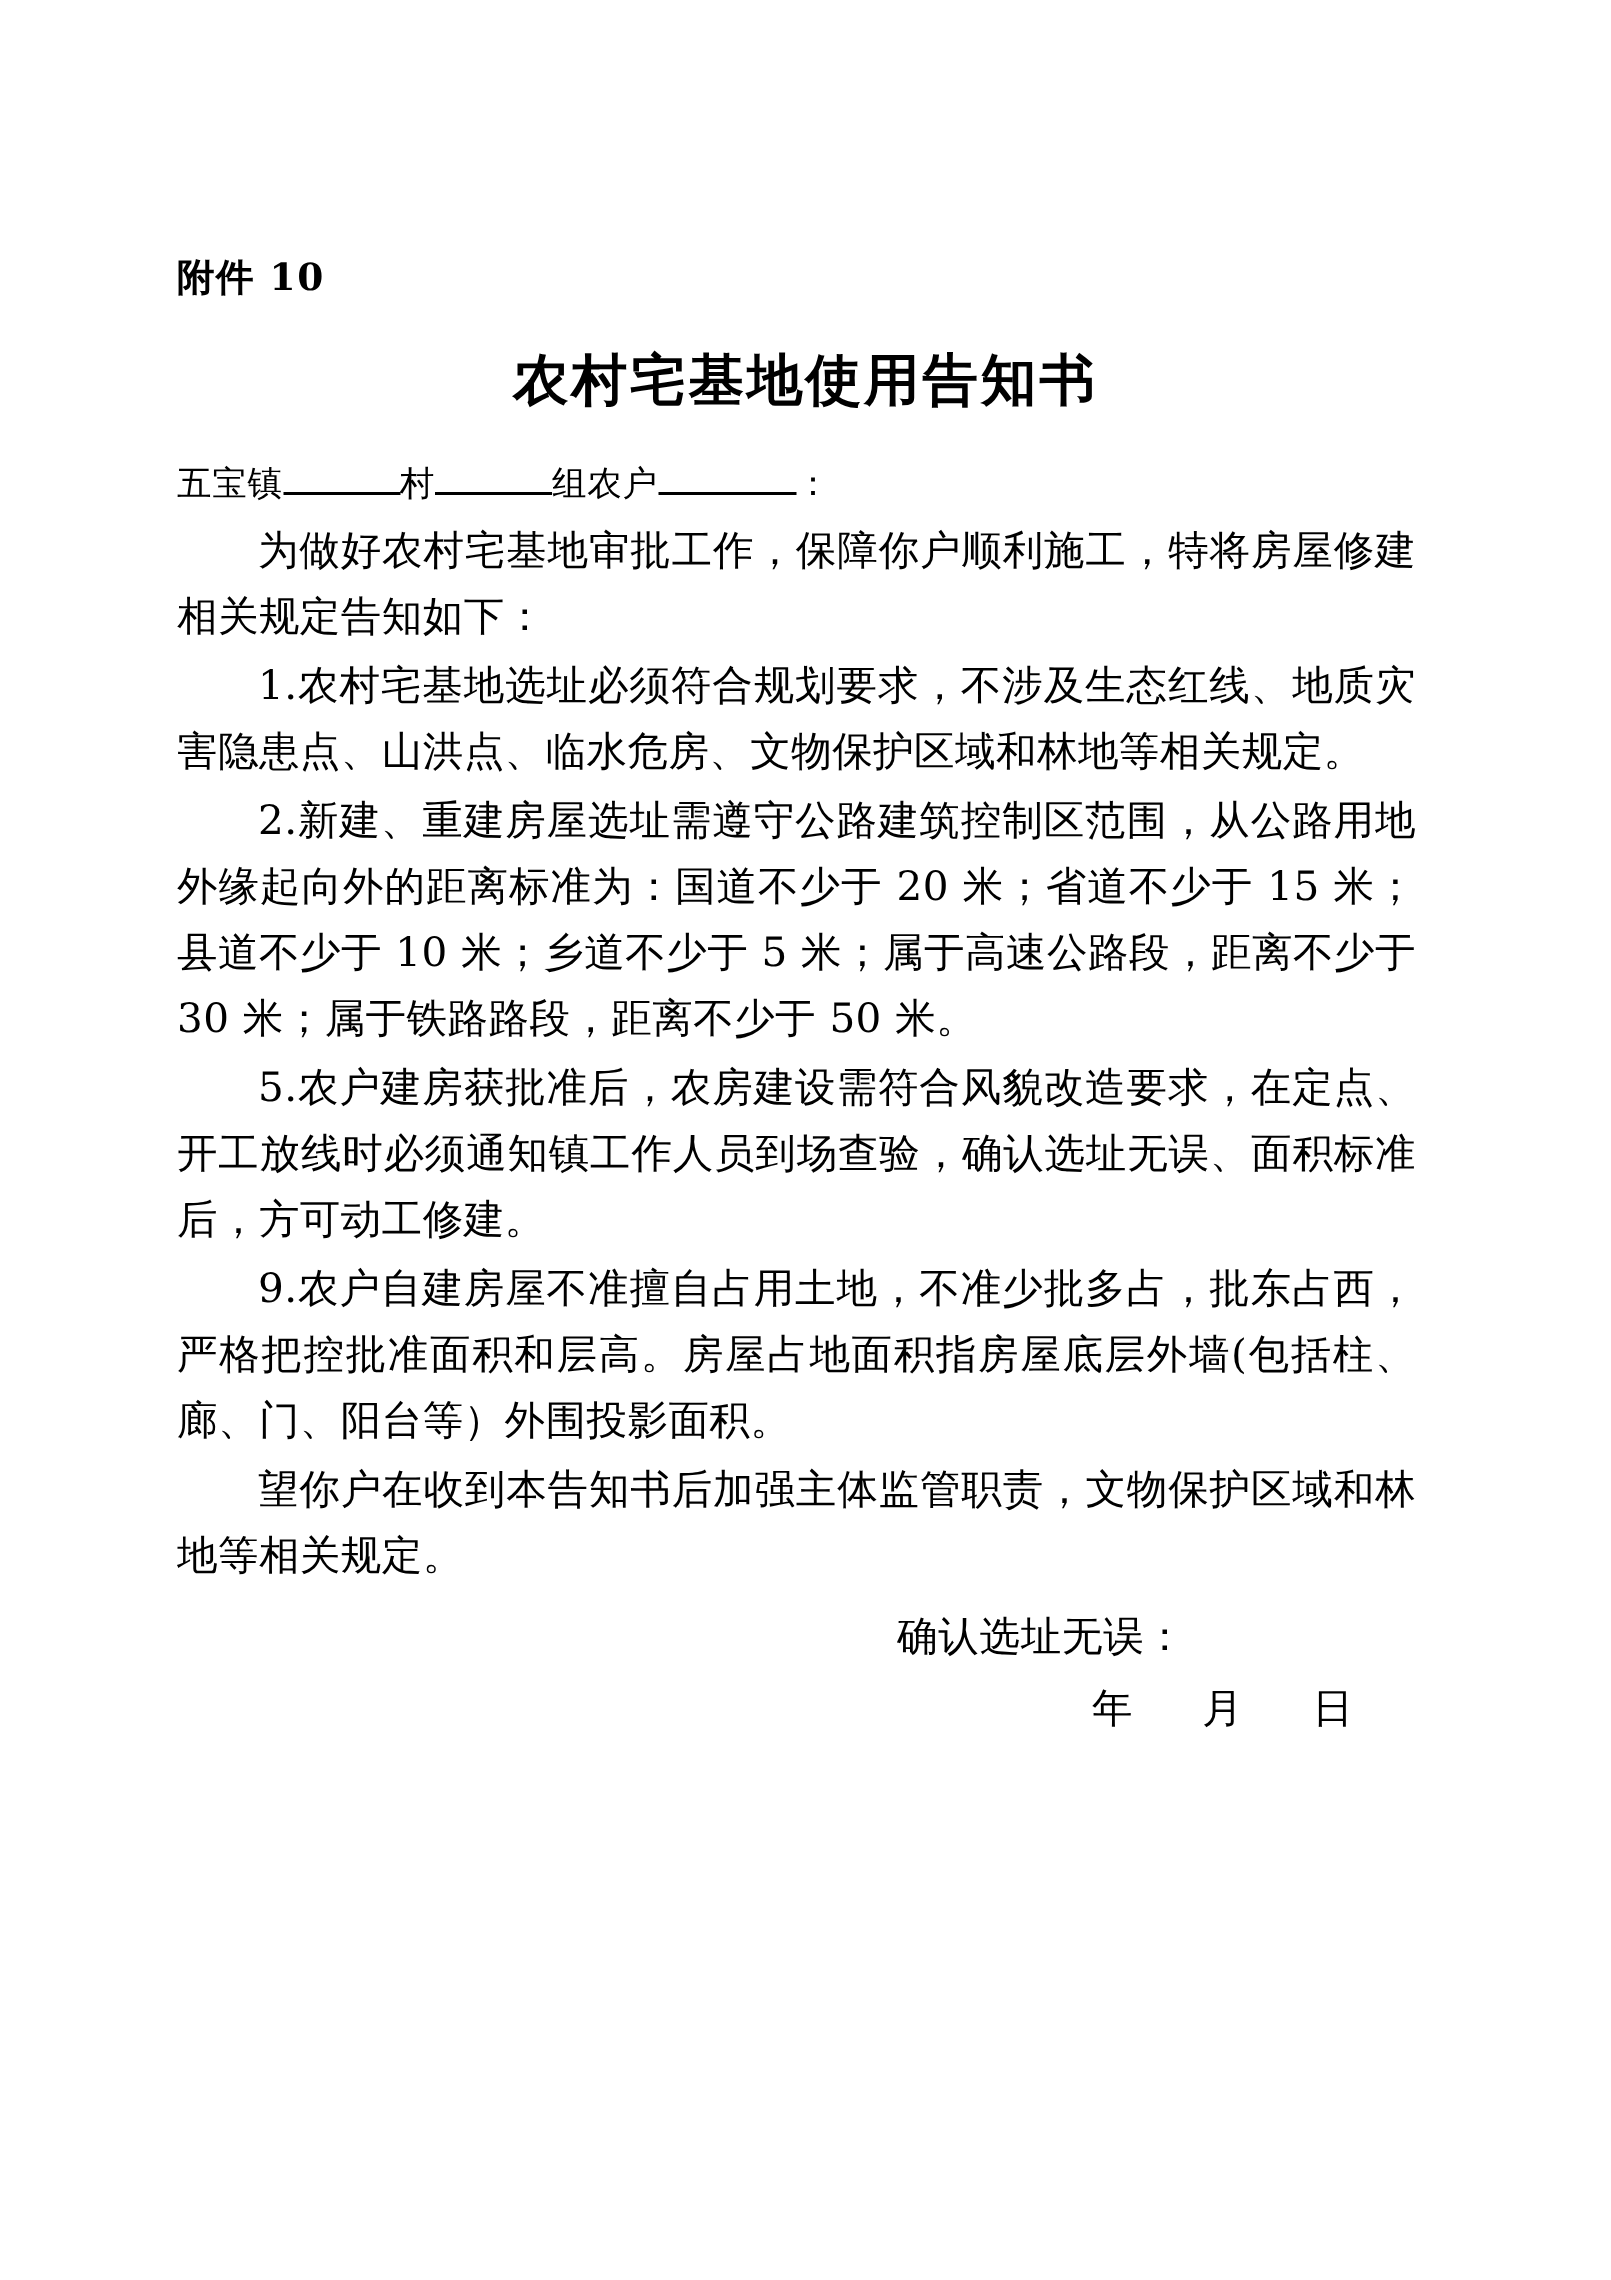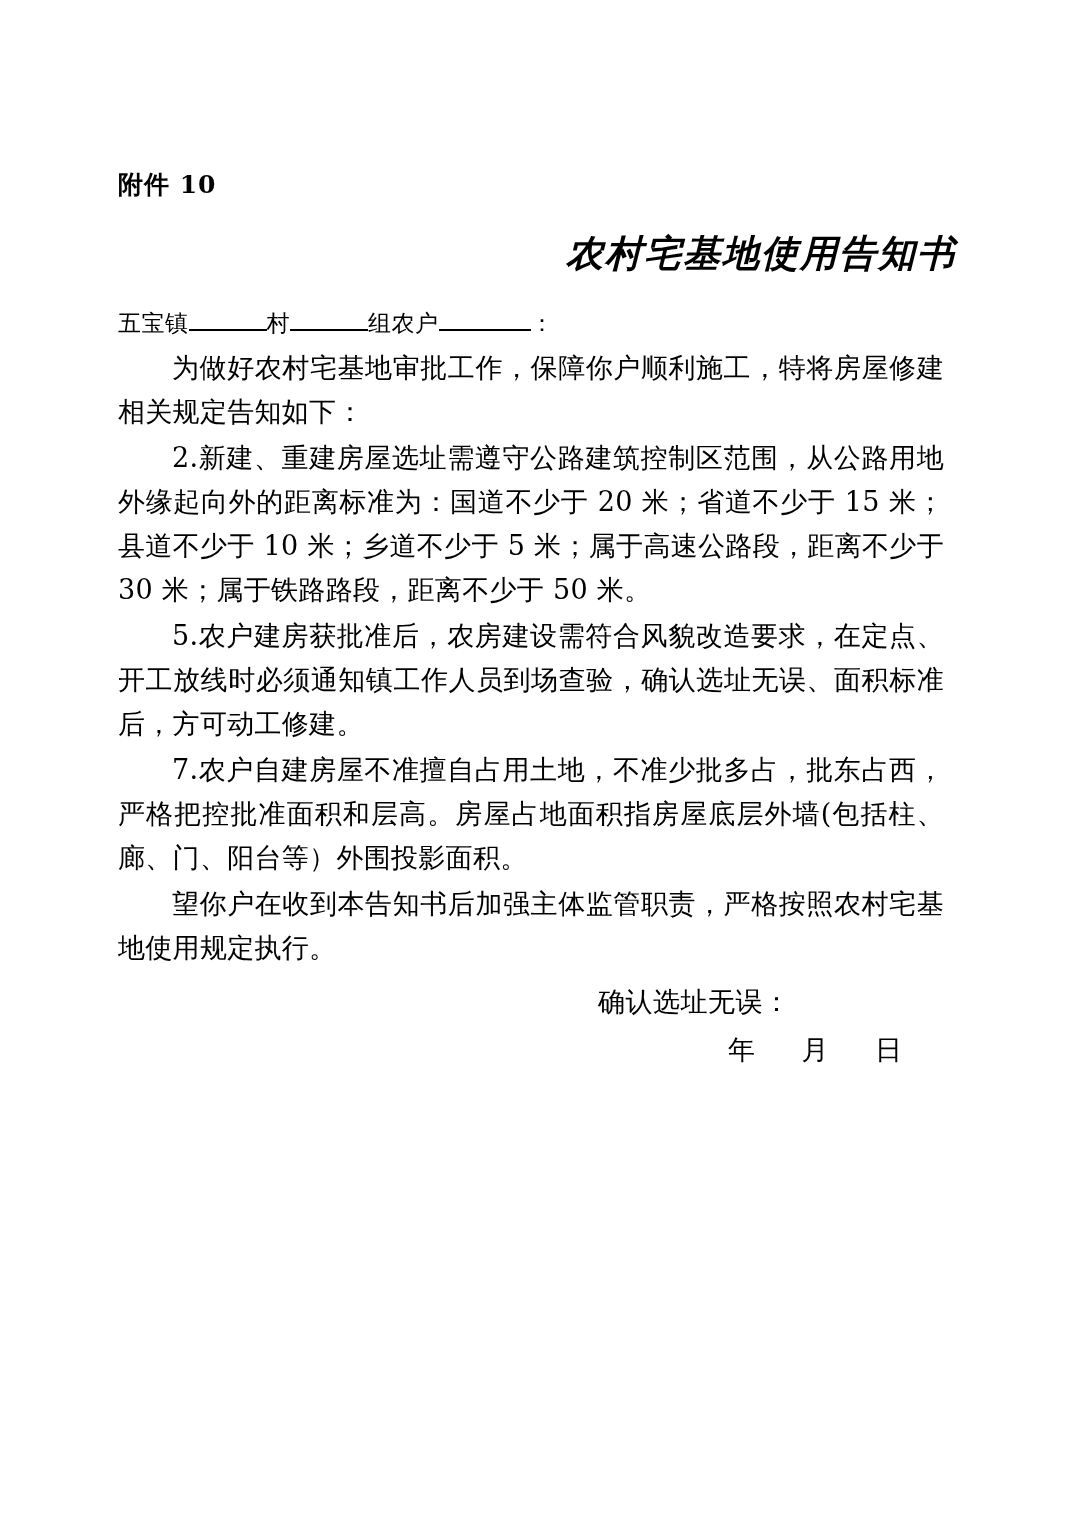--- a/index.html
+++ b/index.html
@@ -22,27 +22,26 @@
     border-radius: 18px;
   }
   .attachment-label {
     font-family: "DejaVu Serif", "Liberation Serif", serif;
     font-weight: 700;
     font-size: 25px;
     letter-spacing: 1px;
     margin: 0 0 28px 0;
   }
   .doc-title {
-    text-align: right;
+    text-align: center;
     font-family: "DejaVu Serif", "Liberation Serif", serif;
     font-weight: 700;
     font-size: 37px;
     letter-spacing: 2px;
     margin: 0 0 26px 0;
-    font-style: italic;
   }
   .salutation {
     font-size: 23px;
     line-height: 1.62;
     margin: 0 0 4px 0;
     letter-spacing: 0.5px;
   }
   .blank {
     display: inline-block;
     border-bottom: 2px solid #000;
@@ -82,24 +81,25 @@
 
   <div class="attachment-label">附件 10</div>
 
   <h1 class="doc-title">农村宅基地使用告知书</h1>
 
   <div class="salutation">
     <span>五宝镇</span><span class="blank w1"></span><span>村</span><span class="blank w2"></span><span>组农户</span><span class="blank w3"></span><span>：</span>
   </div>
 
   <p class="body-para">为做好农村宅基地审批工作，保障你户顺利施工，特将房屋修建相关规定告知如下：</p>
+  <p class="body-para">1.农村宅基地选址必须符合规划要求，不涉及生态红线、地质灾害隐患点、山洪点、临水危房、文物保护区域和林地等相关规定。</p>
   <p class="body-para">2.新建、重建房屋选址需遵守公路建筑控制区范围，从公路用地外缘起向外的距离标准为：国道不少于 20 米；省道不少于 15 米；县道不少于 10 米；乡道不少于 5 米；属于高速公路段，距离不少于 30 米；属于铁路路段，距离不少于 50 米。</p>
   <p class="body-para">5.农户建房获批准后，农房建设需符合风貌改造要求，在定点、开工放线时必须通知镇工作人员到场查验，确认选址无误、面积标准后，方可动工修建。</p>
-  <p class="body-para">7.农户自建房屋不准擅自占用土地，不准少批多占，批东占西，严格把控批准面积和层高。房屋占地面积指房屋底层外墙(包括柱、廊、门、阳台等）外围投影面积。</p>
-  <p class="body-para">望你户在收到本告知书后加强主体监管职责，严格按照农村宅基地使用规定执行。</p>
+  <p class="body-para">9.农户自建房屋不准擅自占用土地，不准少批多占，批东占西，严格把控批准面积和层高。房屋占地面积指房屋底层外墙(包括柱、廊、门、阳台等）外围投影面积。</p>
+  <p class="body-para">望你户在收到本告知书后加强主体监管职责，文物保护区域和林地等相关规定。</p>
 
   <div class="sign-line">确认选址无误：</div>
 
   <div class="date-line">
     <span>年</span><span class="gap"></span><span>月</span><span class="gap"></span><span>日</span>
   </div>
 
 </div>
 
 </body></html>

